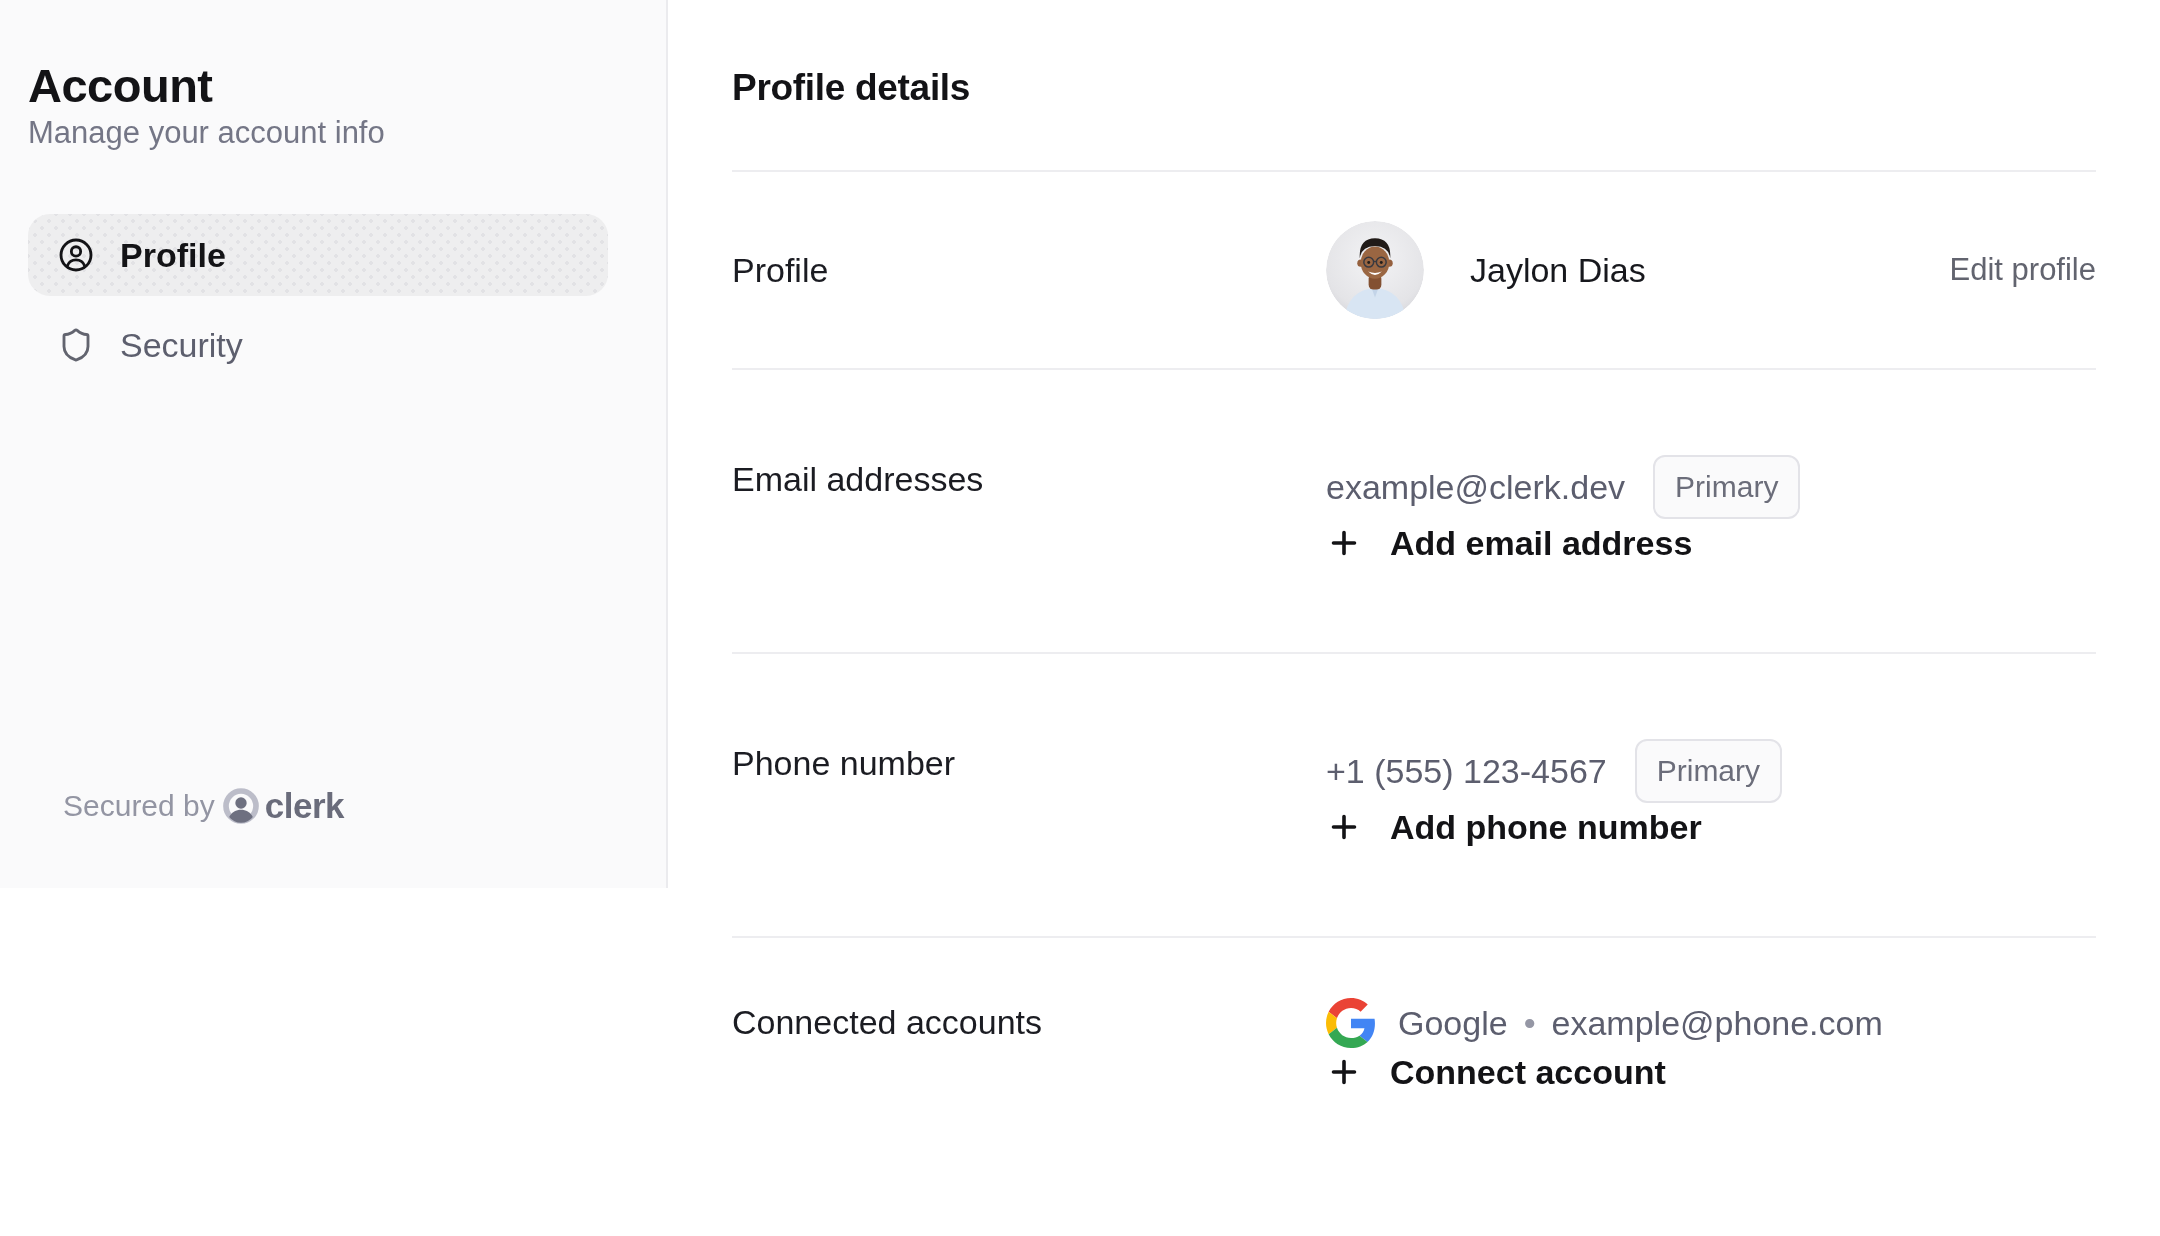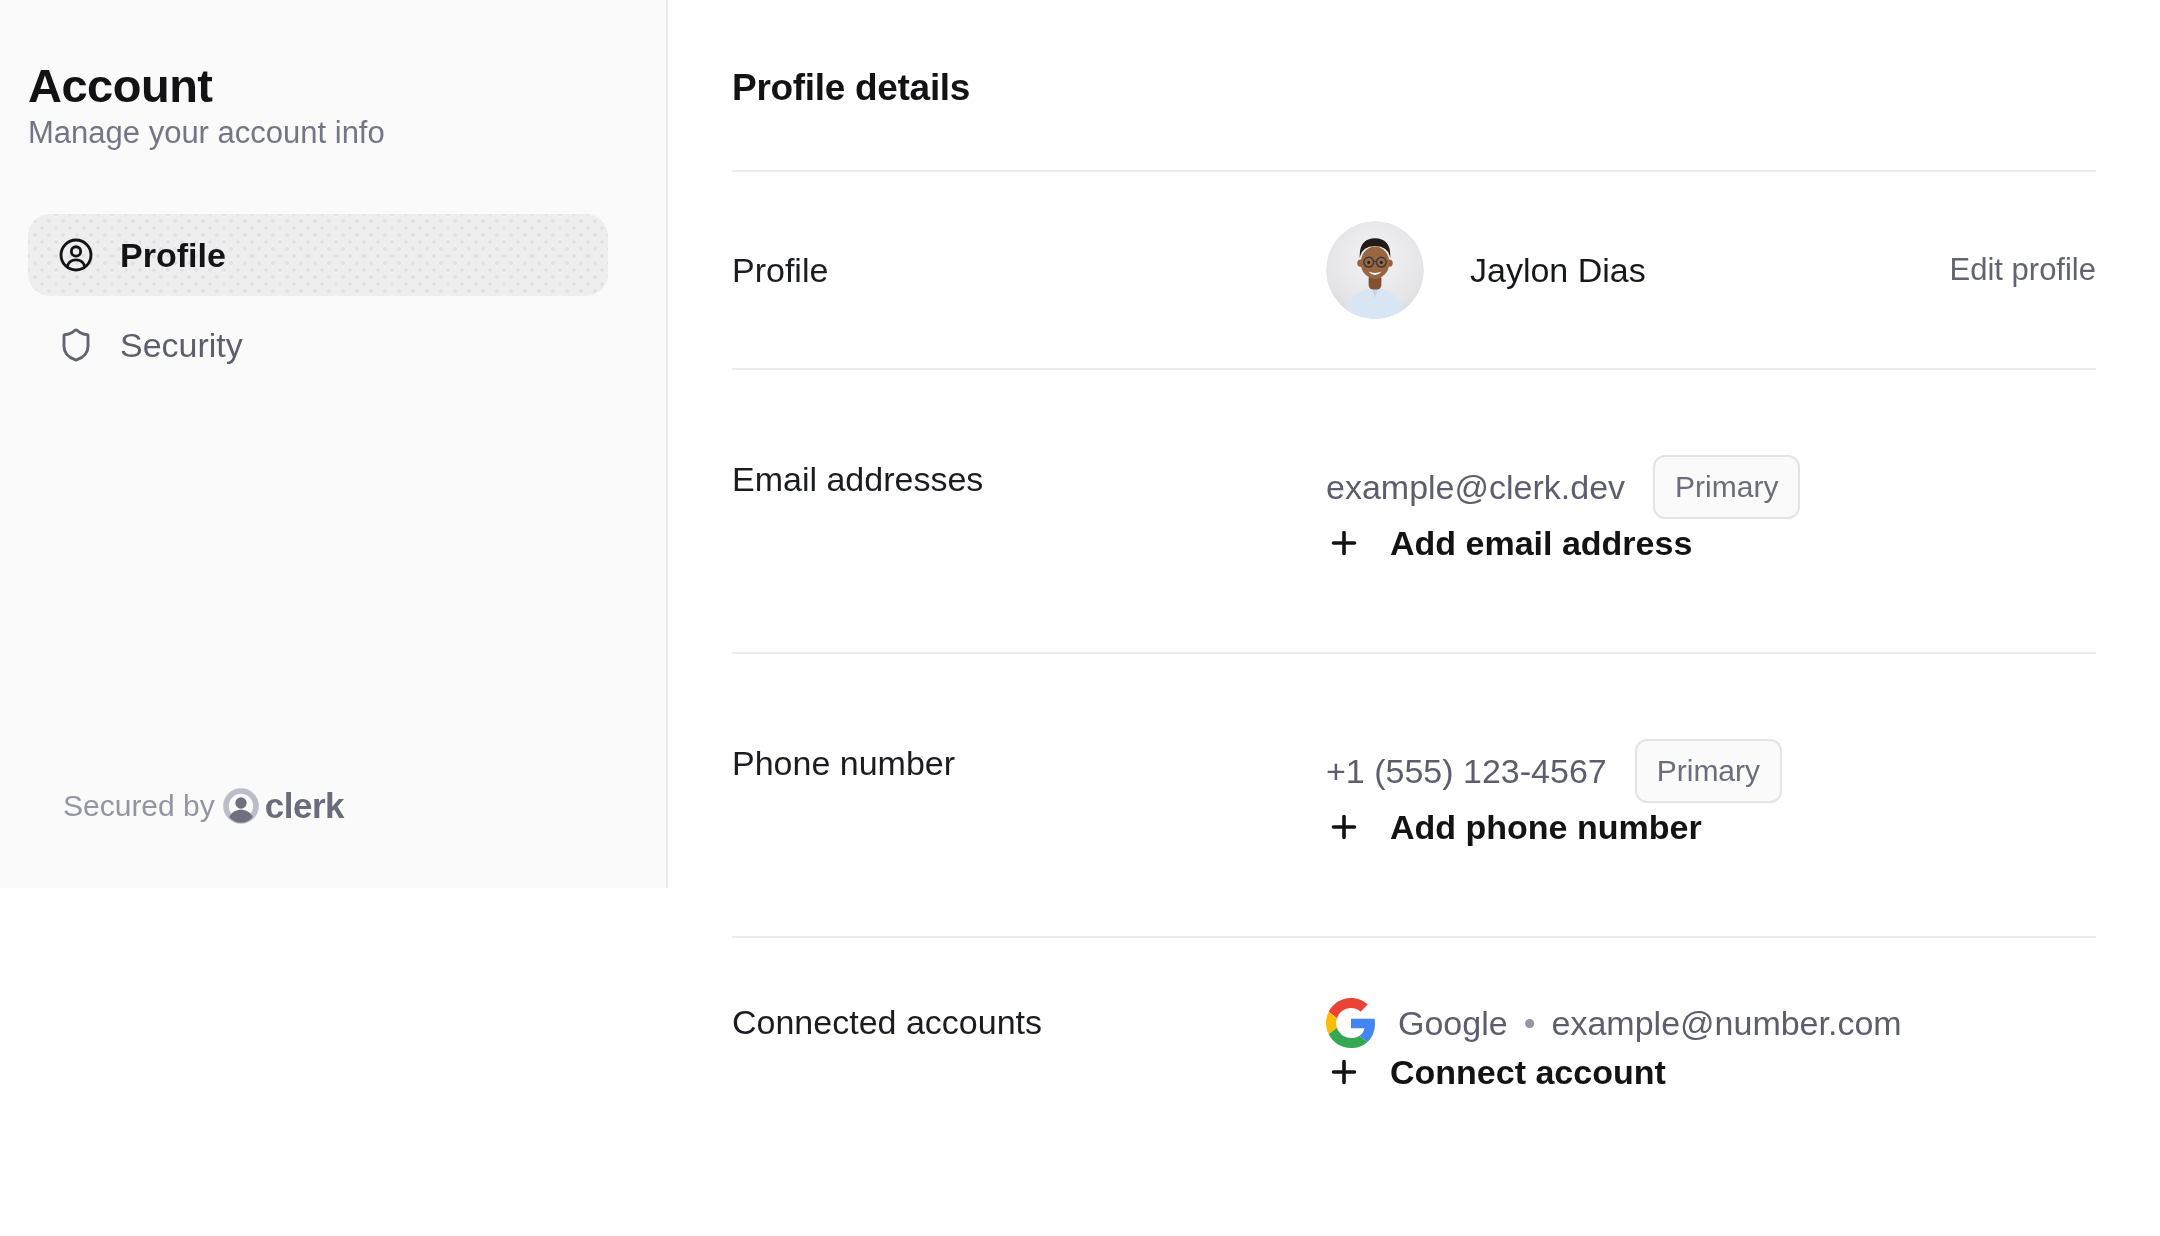--- a/index.html
+++ b/index.html
@@ -208,21 +208,21 @@
     <div class="value-col">
       <div class="value-line provider-line">
         <svg class="google-icon" viewBox="0 0 48 48">
           <path fill="#EA4335" d="M24 9.5c3.54 0 6.71 1.22 9.21 3.6l6.85-6.85C35.9 2.38 30.47 0 24 0 14.62 0 6.51 5.38 2.56 13.22l7.98 6.19C12.43 13.72 17.74 9.5 24 9.5z"></path>
           <path fill="#4285F4" d="M46.98 24.55c0-1.57-.15-3.09-.38-4.55H24v9.02h12.94c-.58 2.96-2.26 5.48-4.78 7.18l7.73 6c4.51-4.18 7.09-10.36 7.09-17.65z"></path>
           <path fill="#FBBC05" d="M10.53 28.59c-.48-1.45-.76-2.99-.76-4.59s.27-3.14.76-4.59l-7.98-6.19C.92 16.46 0 20.12 0 24c0 3.88.92 7.54 2.56 10.78l7.97-6.19z"></path>
           <path fill="#34A853" d="M24 48c6.48 0 11.93-2.13 15.89-5.81l-7.73-6c-2.15 1.45-4.92 2.3-8.16 2.3-6.26 0-11.57-4.22-13.47-9.91l-7.98 6.19C6.51 42.62 14.62 48 24 48z"></path>
         </svg>
         <span>Google</span>
         <span class="dot-sep">•</span>
-        <span>example@number.com</span>
+        <span>example@phone.com</span>
       </div>
       <div class="add-btn">
         <svg class="plus-icon" viewBox="0 0 24 24" fill="none" stroke="#131316" stroke-width="2.4" stroke-linecap="round">
           <path d="M12 5v14M5 12h14"></path>
         </svg>
         <span>Connect account</span>
       </div>
     </div>
   </section>
 

